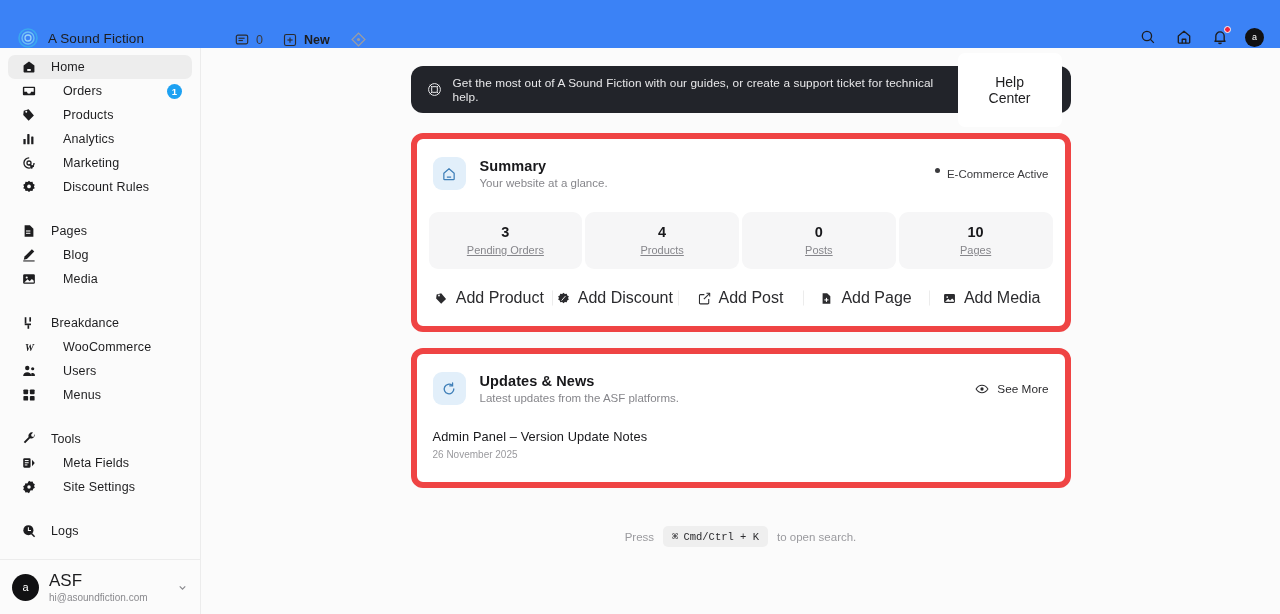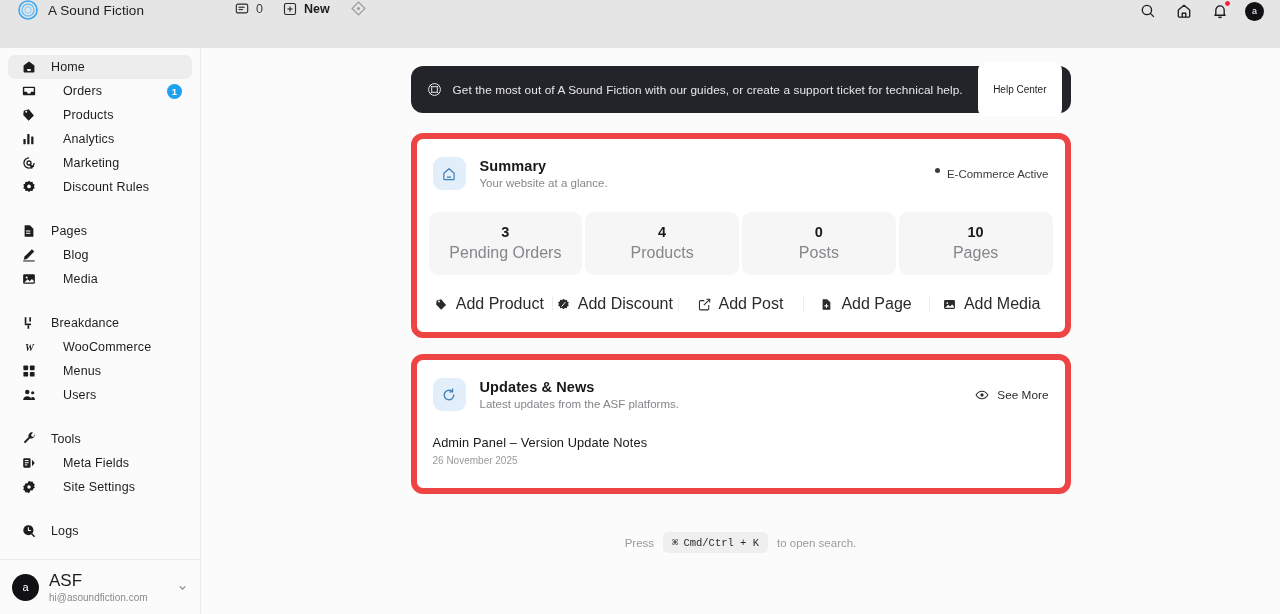--- a/index.html
+++ b/index.html
@@ -8,22 +8,22 @@
     font-family: "Liberation Sans", sans-serif;
     background: #fbfbfb;
     color: #1d1d1f;
     overflow: hidden;
   }
   .app { display: flex; flex-direction: column; width: 1280px; height: 614px; }
 
   
   .topbar {
     height: 48px; flex: 0 0 48px;
-    display: flex; align-items: flex-start;
-    background: #e5e5e5;
+    display: flex; align-items: flex-end;
+    background: #3b82f6;
     padding: 0 16px 0 18px;
     position: relative; z-index: 5;
   }
   .brand { display: flex; align-items: center; gap: 10px; width: 185px; }
   .brand-logo { width: 20px; height: 20px; flex: 0 0 20px; }
   .brand-name { font-size: 13.5px; font-weight: 400; color: #1d1d1f; letter-spacing: .1px; }
 
   .topbar-mid { display: flex; align-items: center; gap: 20px; margin-left: 32px; }
   .tb-item { display: flex; align-items: center; gap: 7px; font-size: 12.5px; color: #2b2b2e; cursor: pointer; }
   .tb-item .ic { display: flex; align-items: center; }
@@ -107,21 +107,21 @@
   .banner {
     height: 47px; background: #22242a; border-radius: 12px;
     display: flex; align-items: center; padding: 0 9px 0 16px;
     margin-bottom: 20px;
   }
   .banner-ic { display: flex; align-items: center; margin-right: 11px; }
   .banner-text { font-size: 11.8px; color: #e8e8ea; letter-spacing: .1px; }
   .banner-btn {
     margin-left: auto;
     background: #fff; color: #1d1d1f;
-    font-size: 10px; font-family: inherit;
+    font-size: 14px; font-family: inherit;
     border: none; border-radius: 7px;
     padding: 21px 15px; cursor: pointer;
   }
 
   
   .card {
     background: #fff; border: 6px solid #ef4444; border-radius: 12px;
     margin-bottom: 16px; overflow: hidden;
   }
   .card-head { display: flex; align-items: center; padding: 18px 16px 0 16px; }
@@ -135,21 +135,21 @@
   .card-sub { font-size: 11.5px; color: #86868b; }
   .card-status { margin-left: auto; display: flex; align-items: flex-start; gap: 7px; font-size: 11.5px; color: #3b3b3e; }
   .status-dot { width: 5px; height: 5px; border-radius: 50%; background: #3b3b3e; }
 
   .stats { display: flex; gap: 3px; padding: 22px 12px 0 12px; }
   .stat {
     flex: 1 1 0; background: #f6f6f7; border-radius: 9px;
     padding: 12px 4px 13px 4px; text-align: center; cursor: pointer;
   }
   .stat-val { font-size: 14.5px; font-weight: 700; color: #18181b; margin-bottom: 4px; }
-  .stat-lbl { font-size: 16px; color: #86868b; }
+  .stat-lbl { font-size: 11px; color: #86868b; text-decoration: underline; }
 
   .quick { display: flex; padding: 20px 10px 19px 10px; }
   .quick-item {
     flex: 1 1 0; display: flex; align-items: center; justify-content: center;
     gap: 8px; font-size: 16px; color: #2b2b2e; cursor: pointer;
     position: relative;
   }
   .quick-item + .quick-item::before {
     content: ""; position: absolute; left: 0; top: 50%;
     transform: translateY(-50%); width: 1px; height: 15px; background: #ececec;
@@ -361,38 +361,38 @@
             <span class="nav-ic">
               <svg width="15" height="15" viewBox="0 0 18 18" fill="#1d1d1f">
                 <text x="9" y="13" font-size="12" font-weight="700" font-style="italic" font-family="Liberation Serif, serif" text-anchor="middle">W</text>
               </svg>
             </span>
             <span class="nav-label">WooCommerce</span>
           </div>
           <div class="nav-item">
             <span class="nav-ic">
               <svg width="14" height="14" viewBox="0 0 16 16" fill="#1d1d1f">
+                <circle cx="6" cy="4.6" r="2.5"></circle>
+                <path d="M1.3 13.6c0-2.6 2.1-4.2 4.7-4.2s4.7 1.6 4.7 4.2z"></path>
+                <circle cx="12.2" cy="5.4" r="1.8"></circle>
+                <path d="M10.4 13.6h4.4c0-2-1-3.2-2.6-3.2-.6 0-1.2.2-1.6.5z"></path>
+              </svg>
+            </span>
+            <span class="nav-label">Users</span>
+          </div>
+          <div class="nav-item">
+            <span class="nav-ic">
+              <svg width="14" height="14" viewBox="0 0 16 16" fill="#1d1d1f">
                 <rect x="1.6" y="1.6" width="5.4" height="5.4" rx="1.1"></rect>
                 <rect x="9" y="1.6" width="5.4" height="5.4" rx="1.1"></rect>
                 <rect x="1.6" y="9" width="5.4" height="5.4" rx="1.1"></rect>
                 <rect x="9" y="9" width="5.4" height="5.4" rx="1.1"></rect>
               </svg>
             </span>
             <span class="nav-label">Menus</span>
-          </div>
-          <div class="nav-item">
-            <span class="nav-ic">
-              <svg width="14" height="14" viewBox="0 0 16 16" fill="#1d1d1f">
-                <circle cx="6" cy="4.6" r="2.5"></circle>
-                <path d="M1.3 13.6c0-2.6 2.1-4.2 4.7-4.2s4.7 1.6 4.7 4.2z"></path>
-                <circle cx="12.2" cy="5.4" r="1.8"></circle>
-                <path d="M10.4 13.6h4.4c0-2-1-3.2-2.6-3.2-.6 0-1.2.2-1.6.5z"></path>
-              </svg>
-            </span>
-            <span class="nav-label">Users</span>
           </div>
         </div>
 
         <div class="nav-spacer"></div>
 
         <div class="nav-group">
           <div class="nav-item">
             <span class="nav-ic">
               <svg width="14" height="14" viewBox="0 0 16 16" fill="#1d1d1f">
                 <path d="M14.2 2.2a3.9 3.9 0 0 1-5 5L3.6 12.9 2 11.3 7.6 5.7a3.9 3.9 0 0 1 5-5L10.4 3l.6 2.2 2.2.6z"></path>

